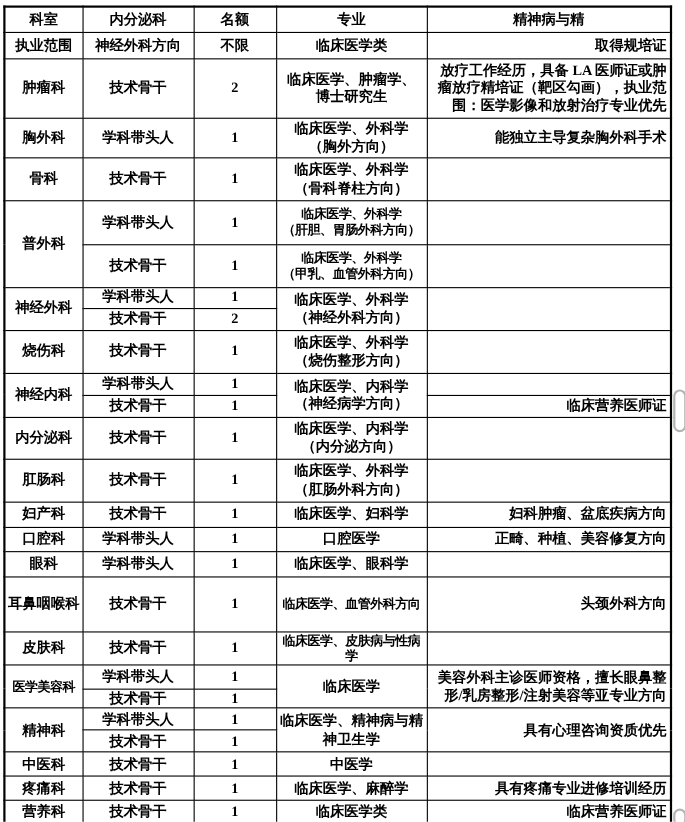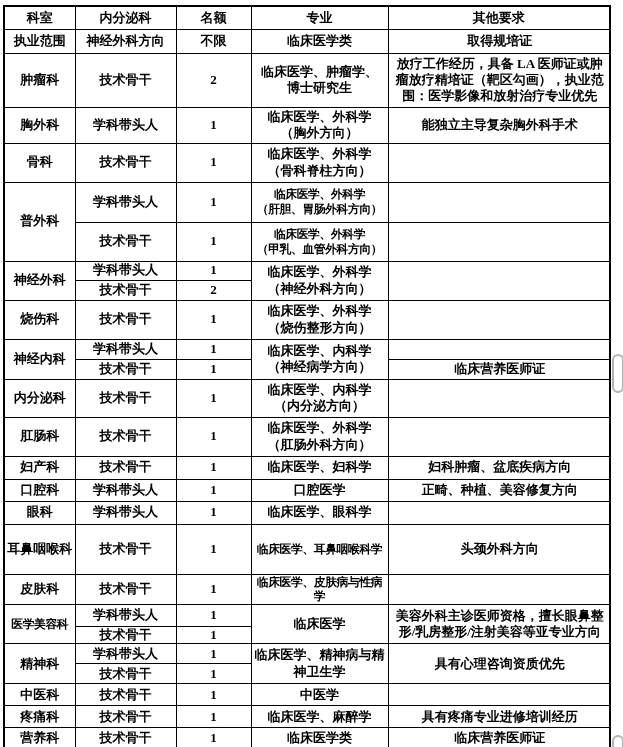--- a/index.html
+++ b/index.html
@@ -12,21 +12,21 @@
   table.recruit {
     border-collapse:collapse; table-layout:fixed; width:606px;
     border:2px solid #000;
   }
   .recruit th, .recruit td {
     border:1px solid #000;
     text-align:center; vertical-align:middle;
     font-size:13px; line-height:1.25; font-weight:bold;
     padding:0 2px; overflow:hidden; word-break:break-all;
   }
-  .recruit td.req { text-align:center; padding:1px 3px 1px 5px; }
+  .recruit td.req { text-align:right; padding:1px 3px 1px 5px; }
   .recruit td.major { white-space:pre-line; }
   .recruit .sm { font-size:11.8px; letter-spacing:-0.4px; }
   .scroll-thumb {
     position:absolute; left:612px; top:354px; width:12px; height:39px;
     border:2px solid #b4b4b4; border-radius:6px; background:#ffffff;
     box-sizing:border-box;
   }
   .scroll-corner {
     position:absolute; left:612px; top:735px; width:12px; height:16px;
     border:2px solid #b4b4b4; border-radius:6px; background:#fdfdfd;
@@ -44,21 +44,21 @@
         <col style="width:75px">
         <col style="width:137px">
         <col style="width:222px">
     </colgroup>
     <tbody>
       <tr style="height:23px">
         <th>科室</th>
         <th>内分泌科</th>
         <th>名额</th>
         <th>专业</th>
-        <th>其他要求</th>
+        <th>精神病与精</th>
       </tr>
       <tr style="height:24px">
         <td>执业范围</td>
         <td>神经外科方向</td>
         <td>不限</td>
         <td class="major">临床医学类</td>
         <td class="req">取得规培证</td>
       </tr>
       <tr style="height:54px">
         <td>肿瘤科</td>
@@ -166,21 +166,21 @@
         <td>眼科</td>
         <td>学科带头人</td>
         <td>1</td>
         <td class="major">临床医学、眼科学</td>
         <td class="req"></td>
       </tr>
       <tr style="height:50px">
         <td>耳鼻咽喉科</td>
         <td>技术骨干</td>
         <td>1</td>
-        <td class="major sm">临床医学、耳鼻咽喉科学</td>
+        <td class="major sm">临床医学、血管外科方向</td>
         <td class="req">头颈外科方向</td>
       </tr>
       <tr style="height:27px">
         <td>皮肤科</td>
         <td>技术骨干</td>
         <td>1</td>
         <td class="major sm">临床医学、皮肤病与性病学</td>
         <td class="req"></td>
       </tr>
       <tr style="height:22px">

